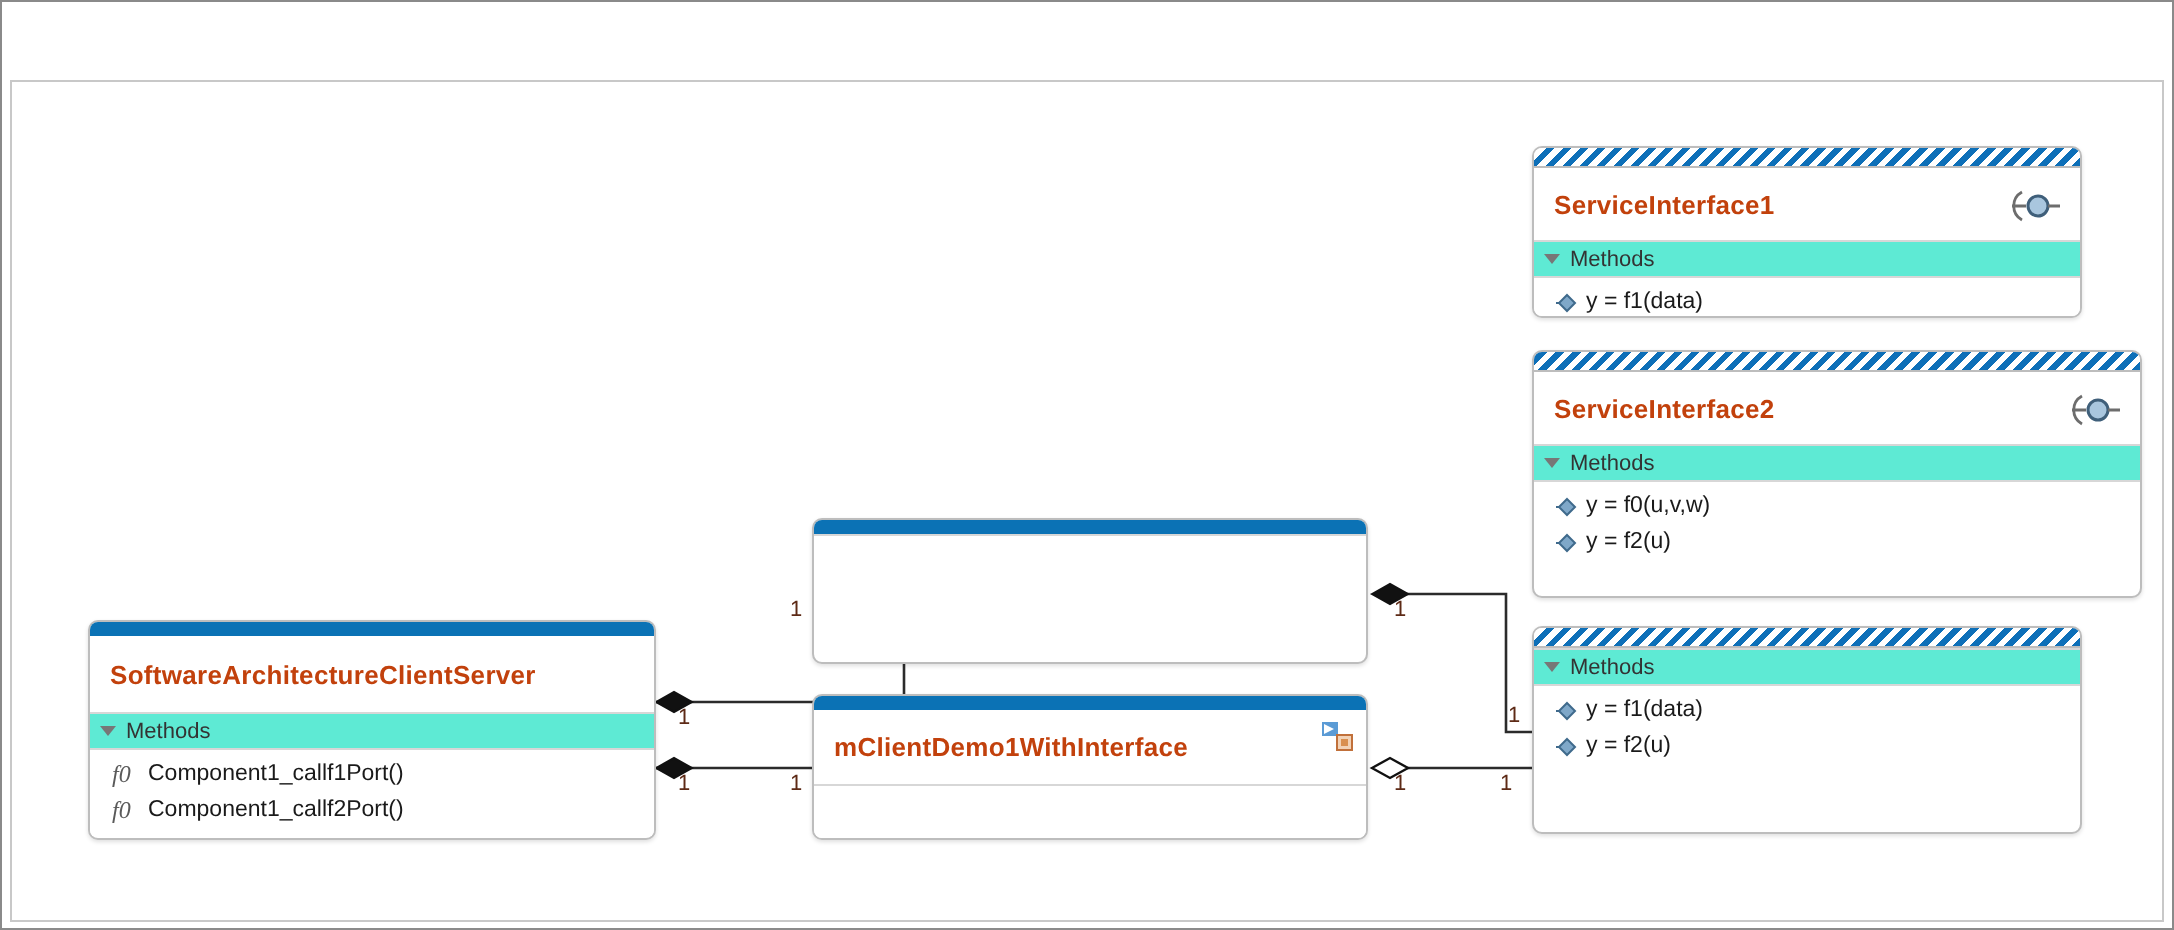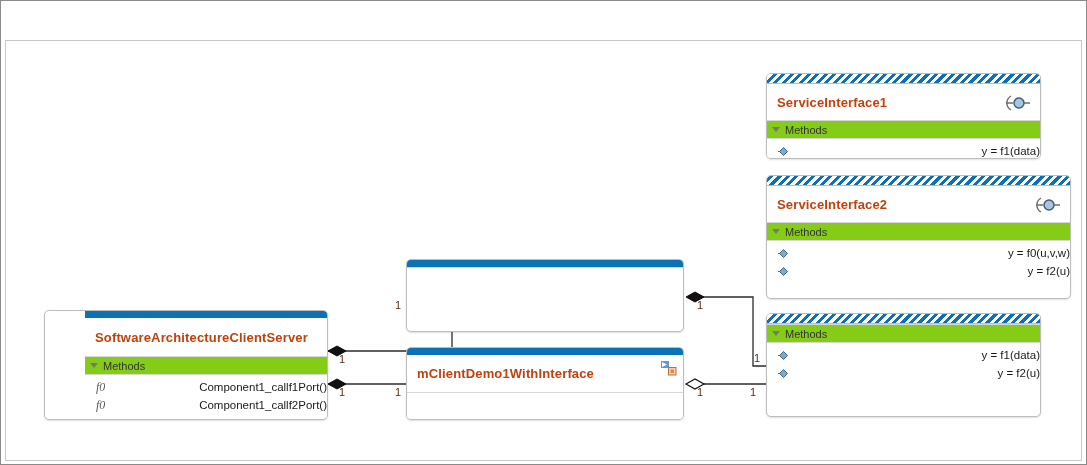--- a/index.html
+++ b/index.html
@@ -67,38 +67,38 @@
     height:38px;
     background:#ffffff;
   }
   .title-row .ttl{
     font-size:13px;font-weight:bold;color:#c2410c;letter-spacing:.15px;
     white-space:nowrap;
   }
   .sec-row{
     display:flex;align-items:center;
     height:17px;
-    background:#84cc16;
+    background:#5eead4;
     border-top:1px solid #d7d7d7;
     border-bottom:1px solid #d7d7d7;
     padding-left:5px;
   }
   .tri{
     width:0;height:0;
     border-left:4px solid transparent;
     border-right:4px solid transparent;
     border-top:5px solid #777777;
     margin-right:5px;
   }
   .sec-row .sec-lbl{font-size:11px;color:#333333;}
   .members{background:#ffffff;padding:3px 0 4px 0;}
   .mrow{
     display:flex;align-items:center;
     height:18px;padding-left:11px;
-    font-size:11.5px;color:#1a1a1a;justify-content:space-between;
+    font-size:11.5px;color:#1a1a1a;
   }
   .mrow .mtxt{margin-left:4px;}
   .empty-compartment{
     background:#ffffff;
     border-top:1px solid #d7d7d7;
   }
   
   .ico-op{width:11px;height:11px;flex:none;}
   
   .ico-fn{
@@ -146,21 +146,21 @@
 
     <div class="mult" style="left:333px;top:312px;">1</div>
     <div class="mult" style="left:389px;top:258px;">1</div>
     <div class="mult" style="left:333px;top:345px;">1</div>
     <div class="mult" style="left:389px;top:345px;">1</div>
     <div class="mult" style="left:691px;top:258px;">1</div>
     <div class="mult" style="left:748px;top:311px;">1</div>
     <div class="mult" style="left:691px;top:345px;">1</div>
     <div class="mult" style="left:744px;top:345px;">1</div>
 
-    <div class="block" style="left:38px;top:269px;width:284px;height:110px;padding-left:40px;">
+    <div class="block" style="left:38px;top:269px;width:284px;height:110px;">
       <div class="hdr-solid"></div>
       <div class="title-row">
         <span class="ttl">SoftwareArchitectureClientServer</span>
       </div>
       <div class="sec-row">
         <span class="tri"></span>
         <span class="sec-lbl">Methods</span>
       </div>
       <div class="members">
         <div class="mrow">

